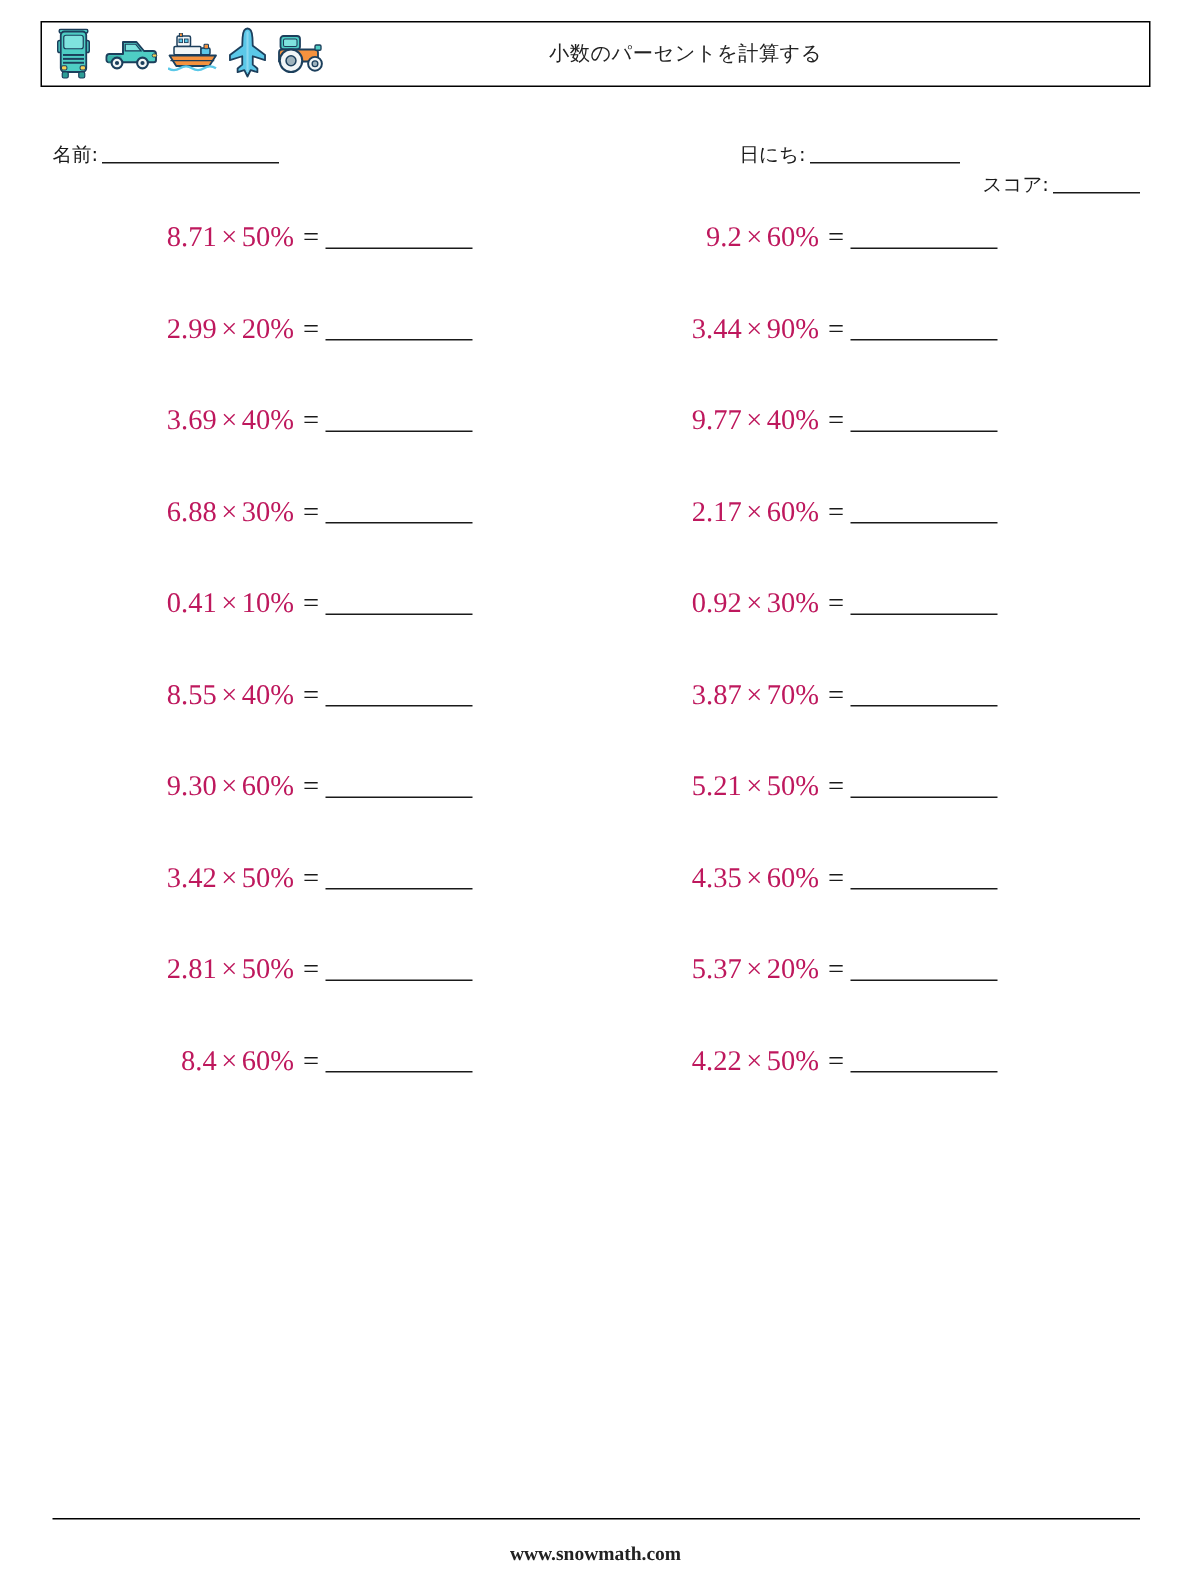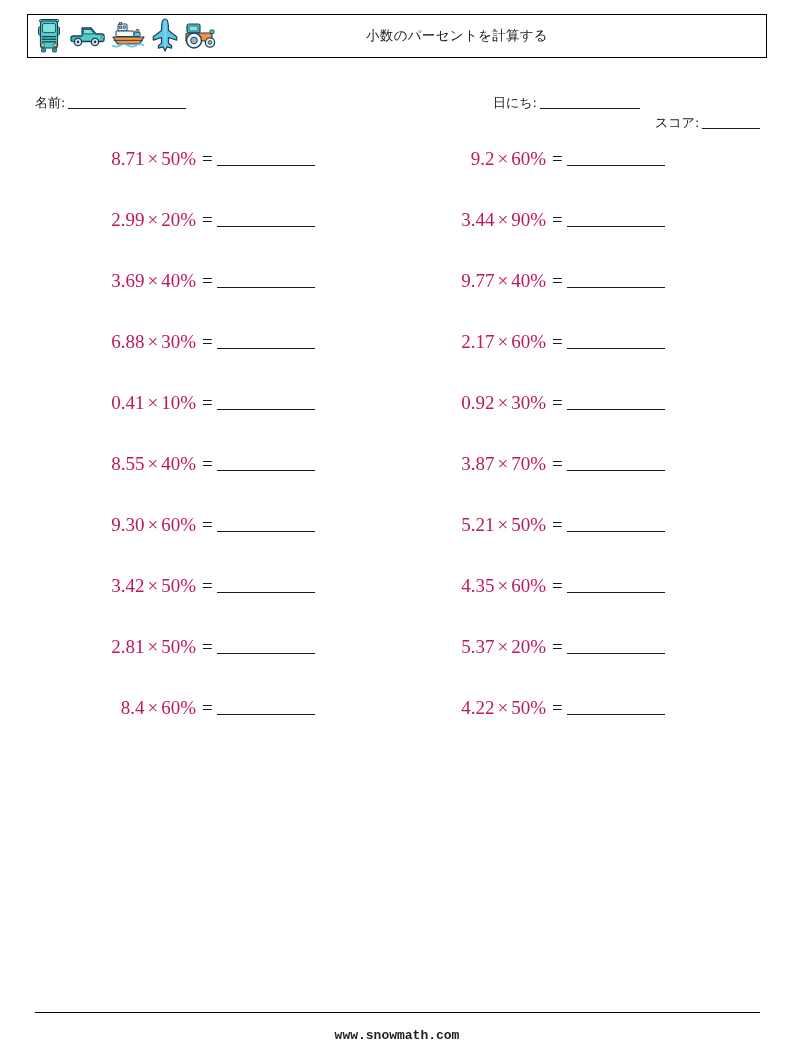--- a/index.html
+++ b/index.html
@@ -134,21 +134,21 @@
     width: 725px;
     height: 0;
     border-top: 1.6px solid #000000;
   }
   .footer-url {
     position: absolute;
     left: 0;
     top: 1028px;
     width: 794px;
     text-align: center;
-    font-family: Liberation Mono, monospace;
+    font-family: Liberation Serif, serif;
     font-size: 13px;
     font-weight: bold;
     color: #222222;
   }
 </style>
 </head>
 <body>
 
 <div class="header-box">
 

